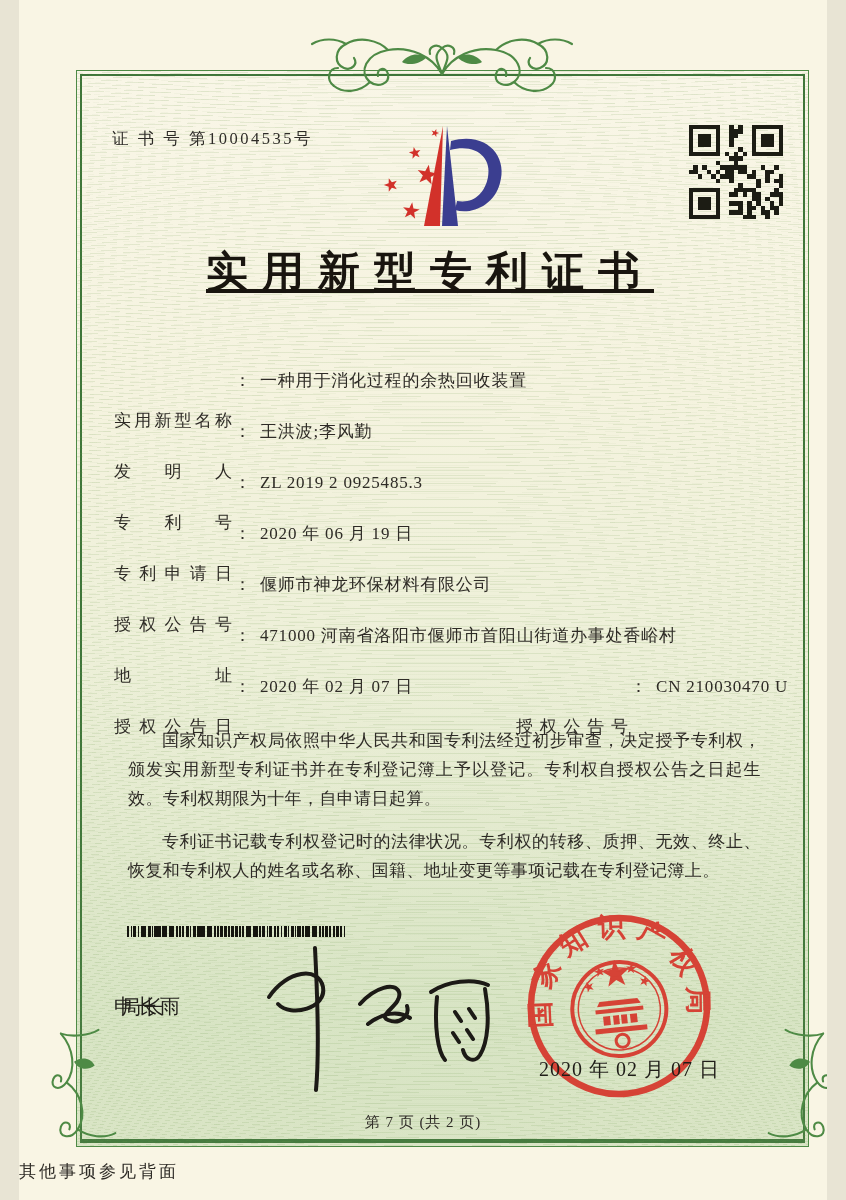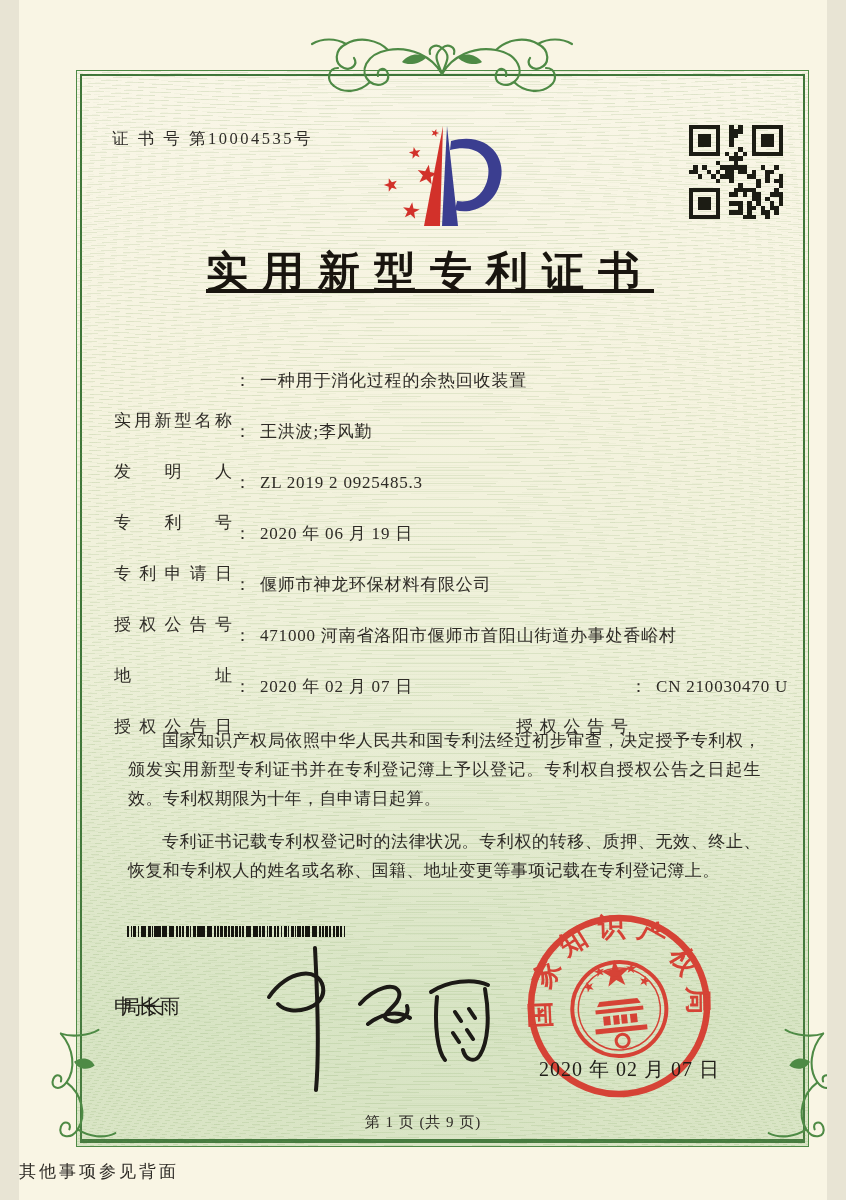--- a/index.html
+++ b/index.html
@@ -404,16 +404,16 @@
       <rect x="77" y="103" width="7" height="9"></rect>
       <rect x="87" y="103" width="6" height="9"></rect>
       <rect x="95" y="103" width="6" height="9"></rect>
       <rect x="104" y="103" width="7" height="9"></rect>
       <rect x="68" y="115" width="52" height="5"></rect>
       <circle cx="94" cy="129" r="6.5" fill="none" stroke="#d6372c" stroke-width="3"></circle>
     </g>
   </svg>
   <div class="abs seal-date">2020 年 02 月 07 日</div>
 
-  <div class="abs page-indicator">第 1 页 (共 9 页)</div>
+  <div class="abs page-indicator">第 7 页 (共 2 页)</div>
   <div class="abs back-note">其他事项参见背面</div>
 
 </div>
 
 </body></html>

